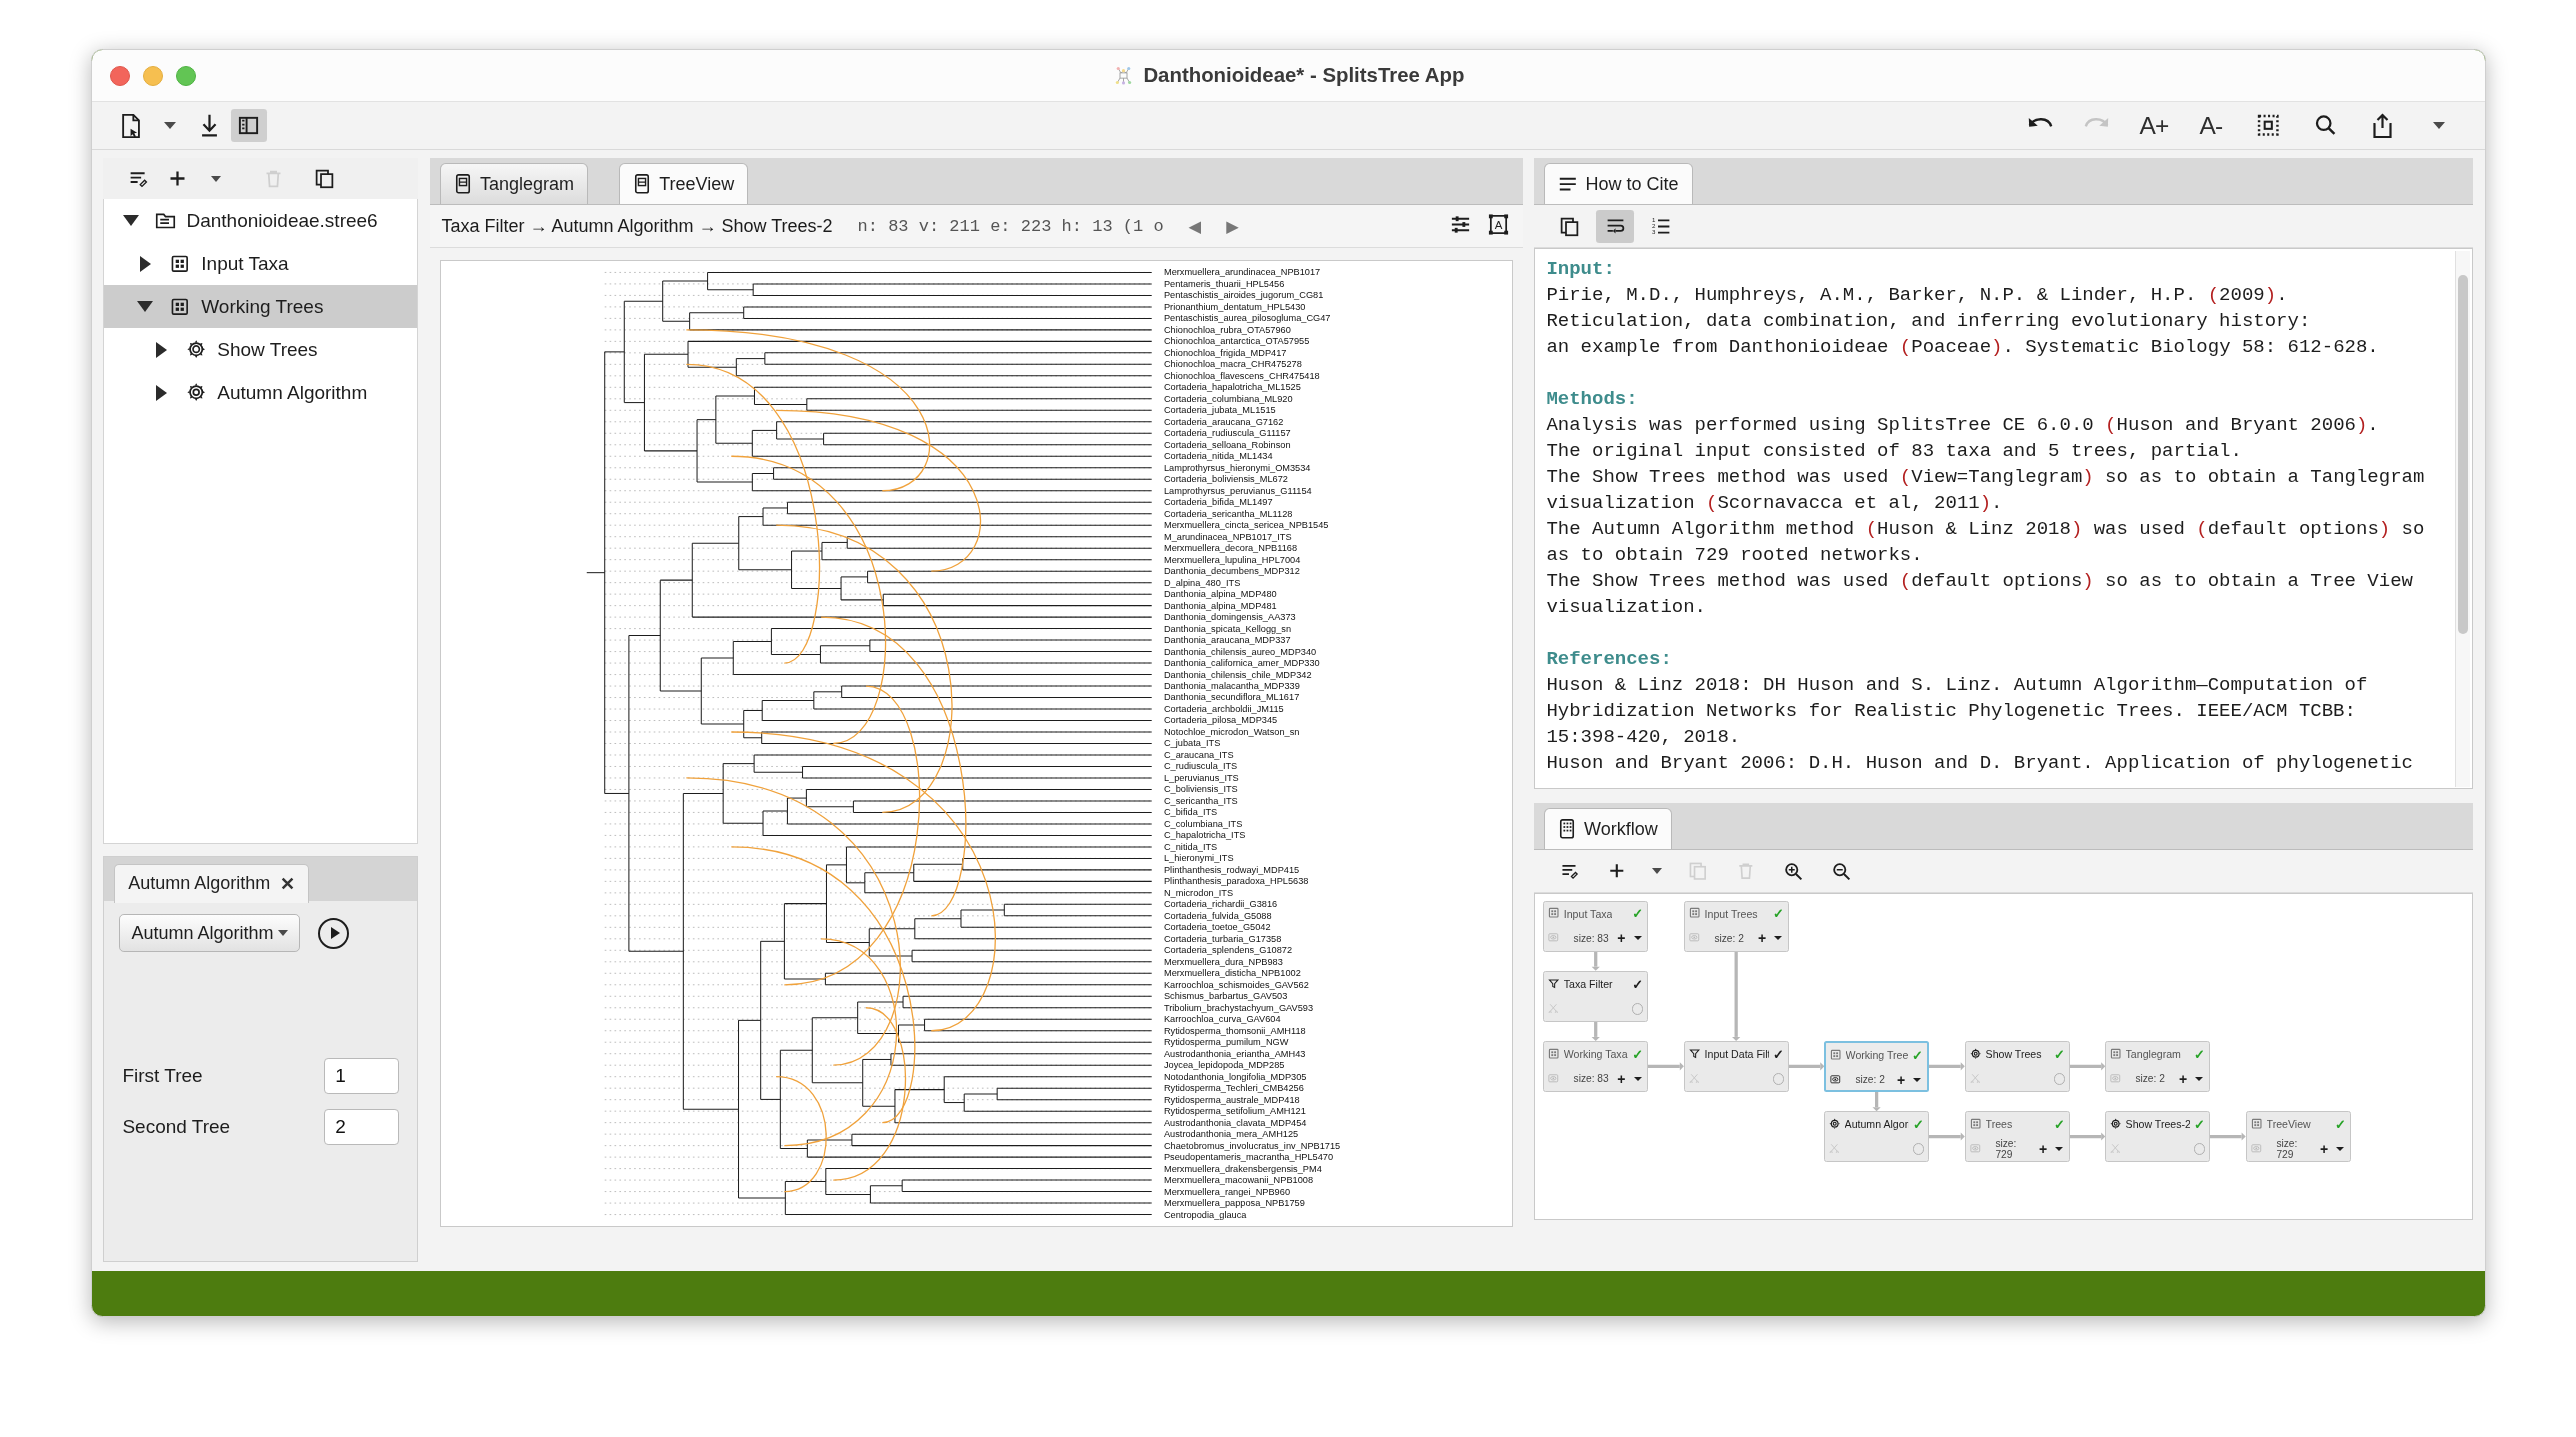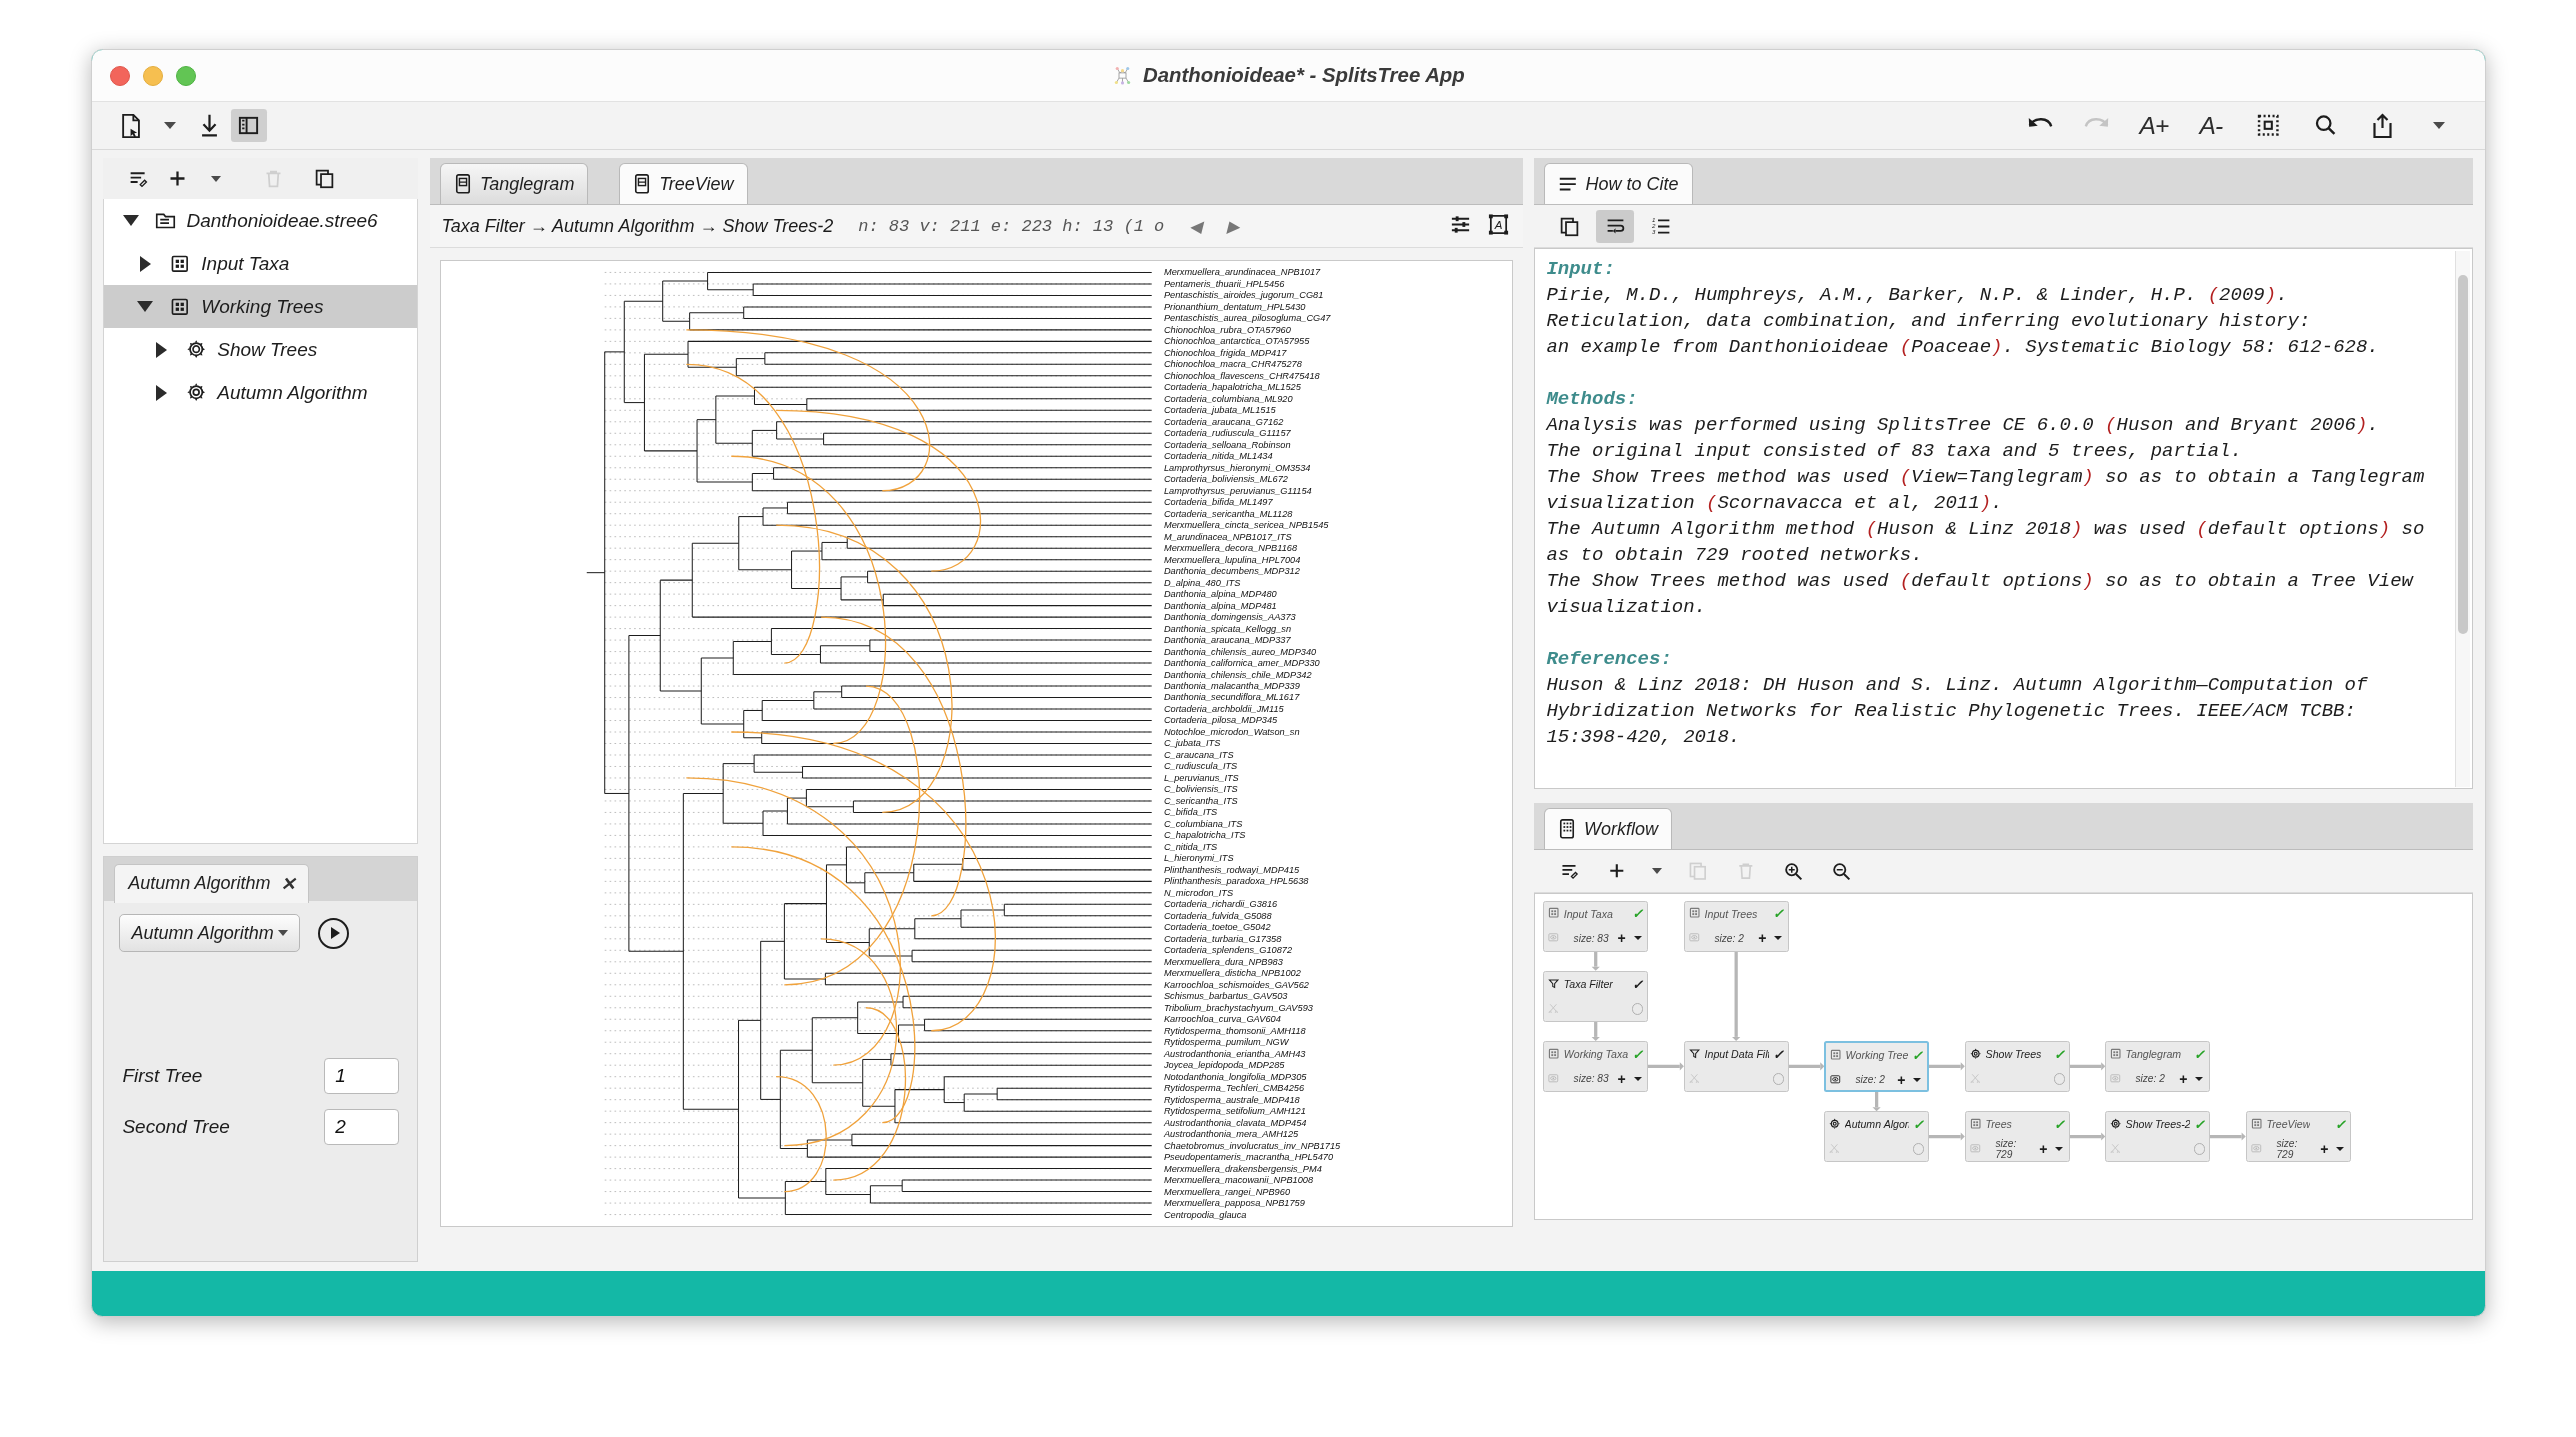--- a/index.html
+++ b/index.html
@@ -2,22 +2,22 @@
 <html style="font-size:13px"><head>
 <meta charset="utf-8">
 <style>
   html,body{margin:0;padding:0;background:#ffffff;}
   body{width:2576px;height:1437px;font-family:"Liberation Sans",sans-serif;overflow:hidden;}
 
   .desktop{position:absolute;inset:0;background:#ffffff;}
 
   
   .window{position:absolute;left:91px;top:49px;width:2393px;height:1266px;
-    background:#14b8a6;border-radius:11.4px;box-shadow:0 4.9px 21px rgba(0,0,0,.28);
-    border:0.8px solid #cfcfcf;overflow:hidden;font-style:italic;}
+    background:#4d7c0f;border-radius:11.4px;box-shadow:0 4.9px 21px rgba(0,0,0,.28);
+    border:0.8px solid #cfcfcf;overflow:hidden;}
 
   
   .titlebar{position:relative;height:51px;background:#fcfcfc;border-bottom:0.8px solid #e2e2e2;}
   .traffic{position:absolute;left:18px;top:16.3px;display:flex;gap:13px;}
   .dot{width:18px;height:18px;border-radius:50%;}
   .dot.red{background:#f2655b;border:0.8px solid #e0574c;}
   .dot.yellow{background:#f6bf50;border:0.8px solid #e4ae3f;}
   .dot.green{background:#62c košt;}
   .dot.green{background:#62c554;border:0.8px solid #4fb343;}
   .title{position:absolute;left:0;right:0;top:0;height:51px;display:flex;align-items:center;
@@ -880,20 +880,21 @@
           <div>visualization <span class="paren">(</span>Scornavacca et al, 2011<span class="paren">)</span>.</div>
           <div>The Autumn Algorithm method <span class="paren">(</span>Huson &amp; Linz 2018<span class="paren">)</span> was used <span class="paren">(</span>default options<span class="paren">)</span> so</div>
           <div>as to obtain 729 rooted networks.</div>
           <div>The Show Trees method was used <span class="paren">(</span>default options<span class="paren">)</span> so as to obtain a Tree View</div>
           <div>visualization.</div>
           <div style="height:26px"></div>
           <div class="hdr">References:</div>
           <div>Huson &amp; Linz 2018: DH Huson and S. Linz. Autumn Algorithm—Computation of</div>
           <div>Hybridization Networks for Realistic Phylogenetic Trees. IEEE/ACM TCBB:</div>
           <div>15:398-420, 2018.</div>
+          <div>Huson and Bryant 2006: D.H. Huson and D. Bryant. Application of phylogenetic</div>
 
           <div class="vscroll">
             <div class="vthumb"></div>
           </div>
         </div>
       </div>
 
       <div class="wf-panel">
         <div class="tabstrip">
           <div class="tab active" style="left:9.8px">

